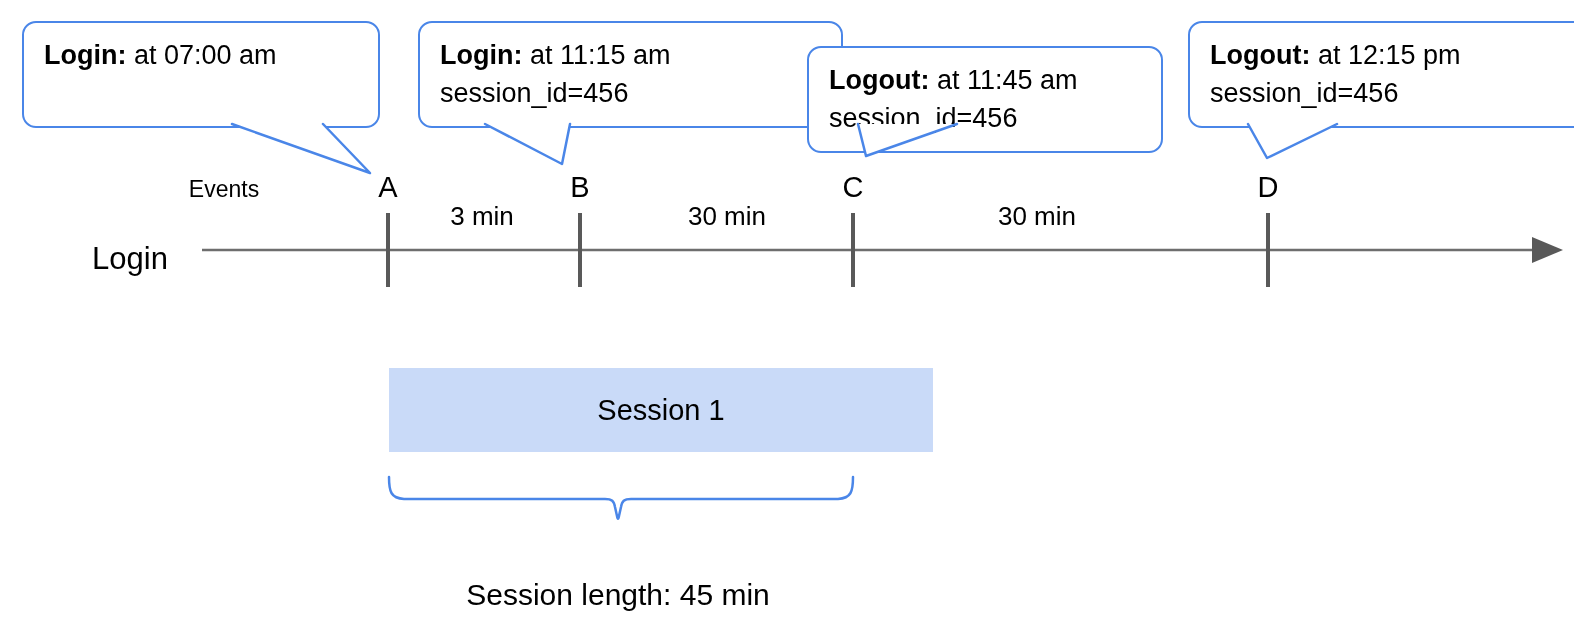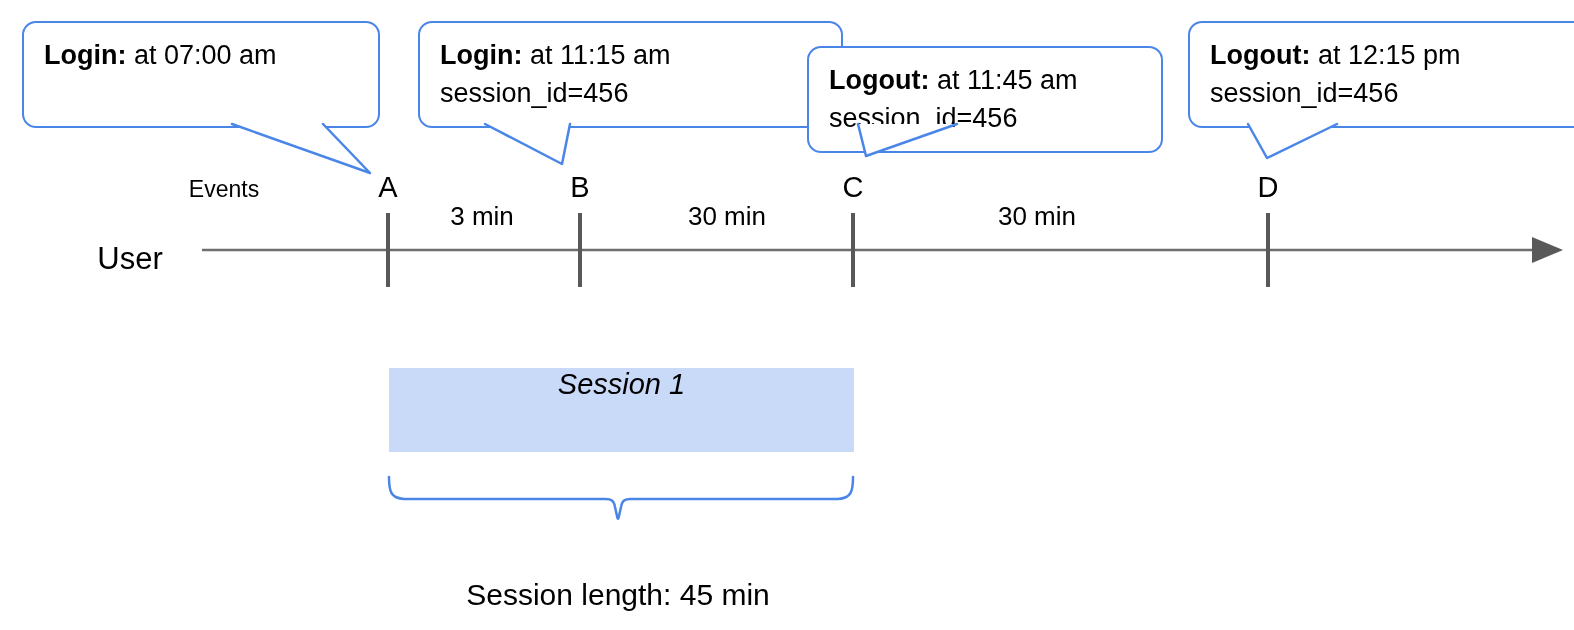--- a/index.html
+++ b/index.html
@@ -30,23 +30,23 @@
   .lbl{position:absolute;transform:translate(-50%,-50%);white-space:nowrap;z-index:2;}
   .lbl-events{left:224px;top:189px;font-size:23px;}
   .lbl-user{left:130px;top:259px;font-size:31px;}
   .lbl-mark{top:187px;font-size:29px;}
   .mark-a{left:388px;} .mark-b{left:580px;} .mark-c{left:853px;} .mark-d{left:1268px;}
   .lbl-interval{top:216px;font-size:26px;}
   .int-ab{left:482px;} .int-bc{left:727px;} .int-cd{left:1037px;}
 
   
   .session-box{
-    position:absolute;left:389px;top:368px;width:465px;height:84px;
-    background:var(--session-fill);display:flex;align-items:flex-start;justify-content:center;
-    font-size:29px;z-index:1;font-style:italic;
+    position:absolute;left:389px;top:368px;width:544px;height:84px;
+    background:var(--session-fill);display:flex;align-items:center;justify-content:center;
+    font-size:29px;z-index:1;
   }
   .lbl-session-length{left:618px;top:595px;font-size:30px;}
 </style>
 </head>
 <body>
 
 <div class="stage">
 
   <div class="bubble bubble-1">
     <div><span class="ev">Login:</span><span> at 07:00 am</span></div>
@@ -58,21 +58,21 @@
   <div class="bubble bubble-3">
     <div><span class="ev">Logout:</span><span> at 11:45 am</span></div>
     <div>session_id=456</div>
   </div>
   <div class="bubble bubble-4">
     <div><span class="ev">Logout:</span><span> at 12:15 pm</span></div>
     <div>session_id=456</div>
   </div>
 
   <div class="lbl lbl-events">Events</div>
-  <div class="lbl lbl-user">User</div>
+  <div class="lbl lbl-user">Login</div>
 
   <div class="lbl lbl-mark mark-a">A</div>
   <div class="lbl lbl-mark mark-b">B</div>
   <div class="lbl lbl-mark mark-c">C</div>
   <div class="lbl lbl-mark mark-d">D</div>
 
   <div class="lbl lbl-interval int-ab">3 min</div>
   <div class="lbl lbl-interval int-bc">30 min</div>
   <div class="lbl lbl-interval int-cd">30 min</div>
 

